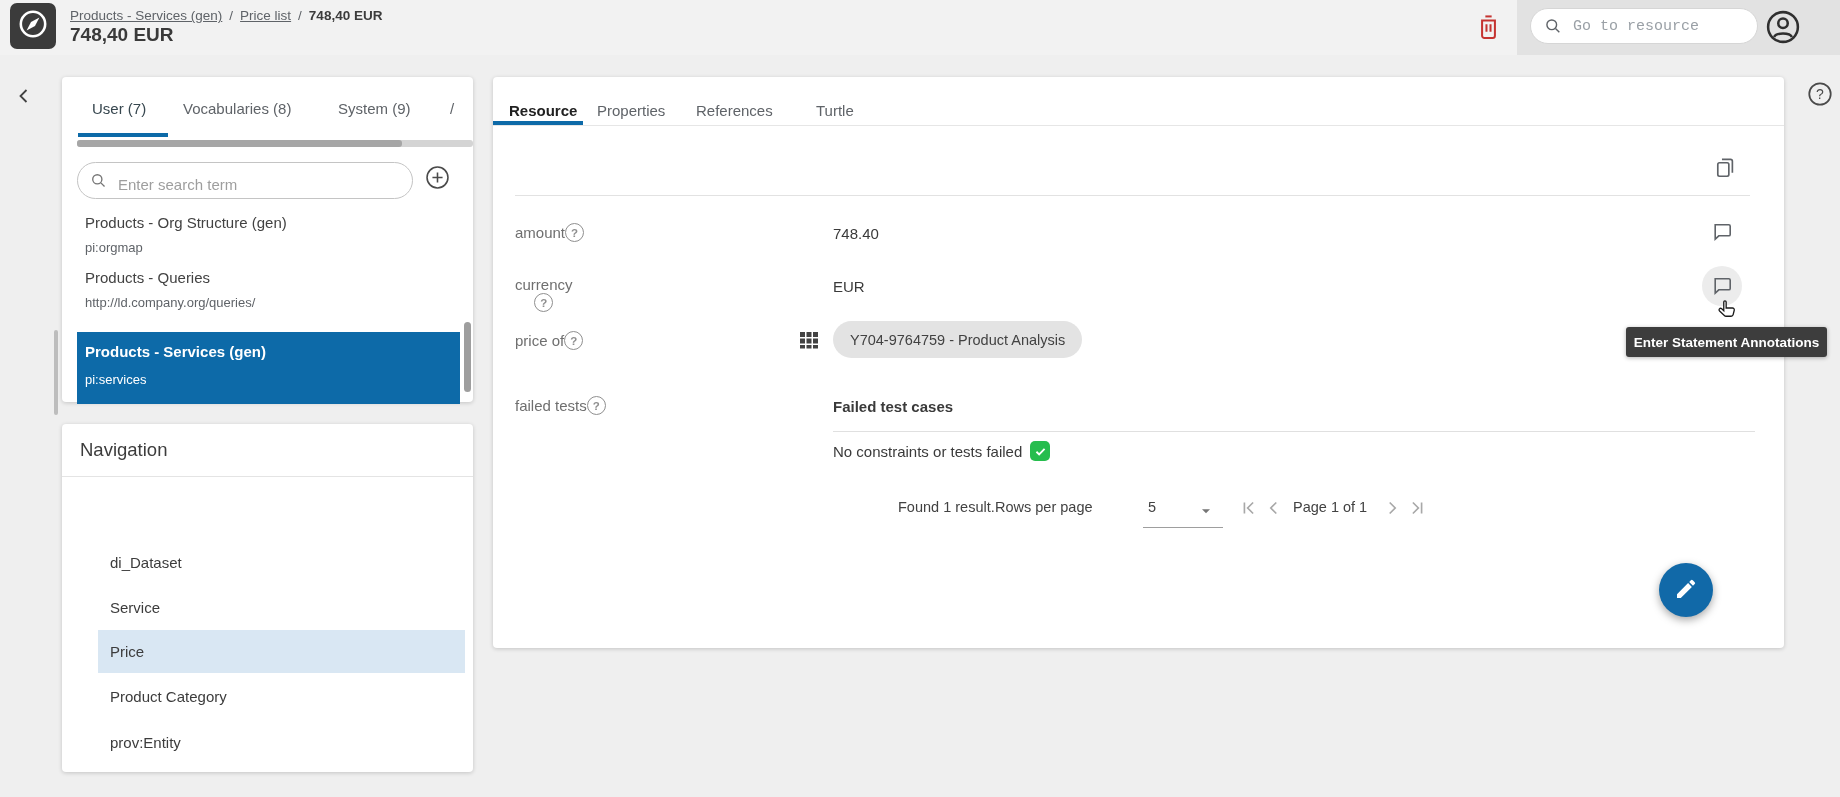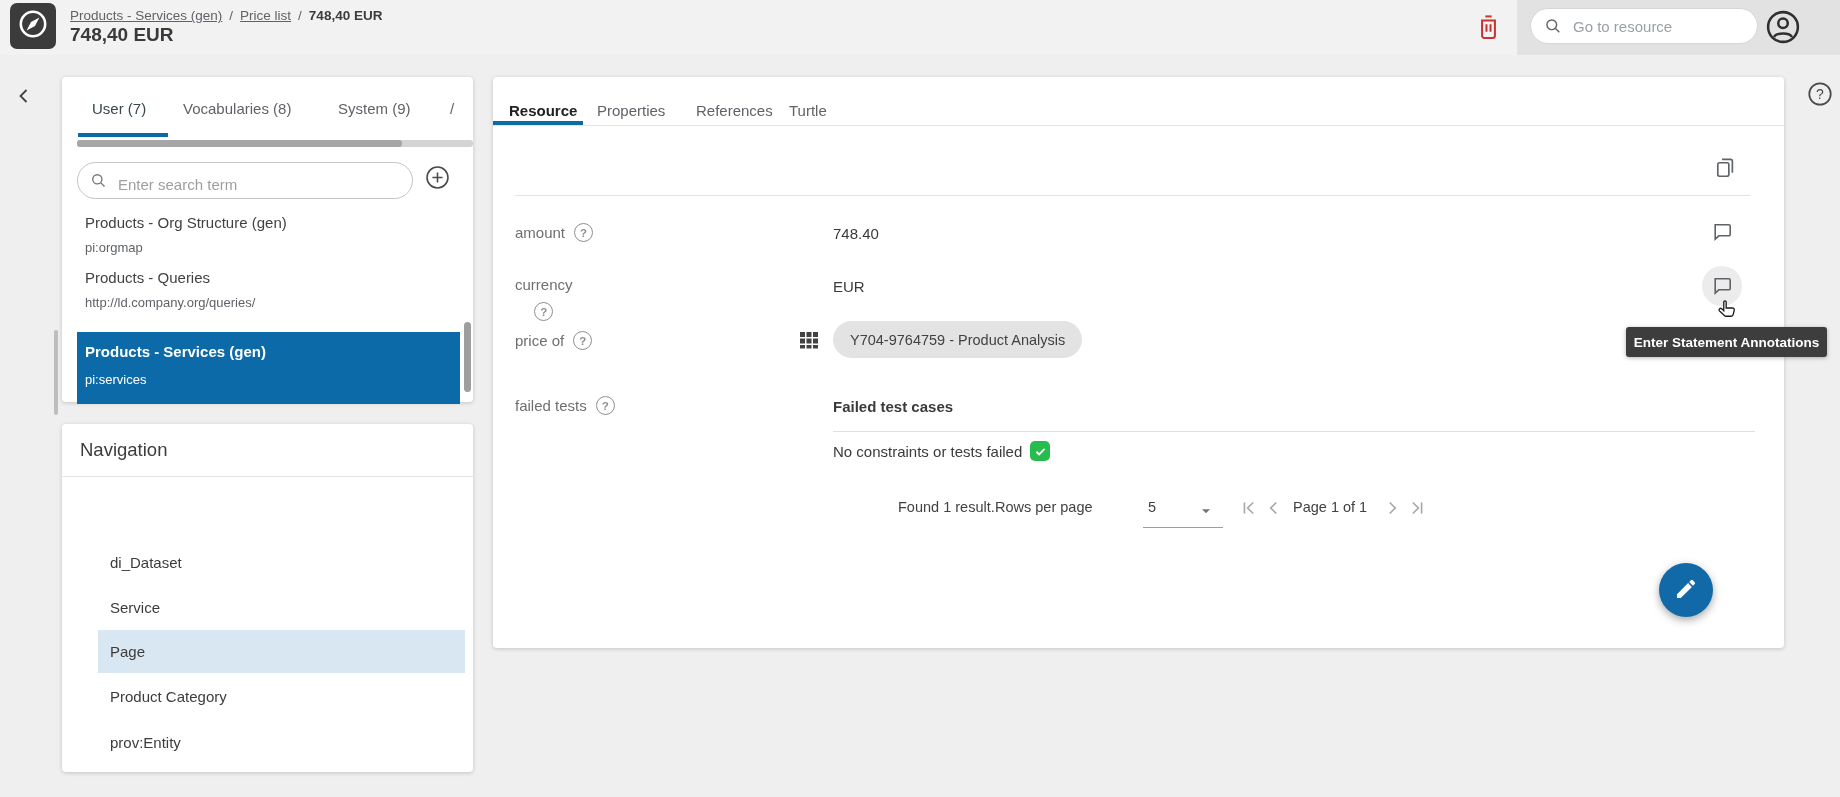--- a/index.html
+++ b/index.html
@@ -14,21 +14,21 @@
   .logo{position:absolute;left:10px;top:3px;width:46px;height:46px;background:#3b3b3b;
         border-radius:7px;display:flex;align-items:center;justify-content:center;}
   .crumbs{position:absolute;left:70px;top:8px;font-size:13.5px;color:#5f6368;white-space:nowrap;}
   .crumb-link{text-decoration:underline;cursor:pointer;color:#5f6368;}
   .crumb-sep{margin:0 7px;color:#5f6368;}
   .crumb-current{color:#3c3c3c;font-weight:bold;}
   .page-title{position:absolute;left:70px;top:24px;font-size:19px;font-weight:bold;color:#3a3a3a;}
   .hsearch{position:absolute;left:1530px;top:8px;width:228px;height:36px;background:#fff;
            border:1px solid #d6d6d6;border-radius:18px;display:flex;align-items:center;padding:0 6px 0 12px;box-sizing:border-box;}
   .hsearch input{border:none;outline:none;flex:1;font-size:15px;color:#3c4043;background:transparent;
-                 font-family:Liberation Sans, sans-serif;}
+                 font-family:Liberation Mono, monospace;}
   .hsearch input::placeholder{color:#9aa0a6;}
   
   .ltab{position:absolute;top:100px;font-size:15px;color:#5f6368;cursor:pointer;white-space:nowrap;}
   .ltab.active{color:#37474f;}
   .tab-underline{position:absolute;height:3.5px;background:#0d6aa8;}
   .tabbar-track{position:absolute;height:7px;background:#d4d4d4;border-radius:3px;}
   .tabbar-thumb{position:absolute;height:7px;background:#a6a6a6;border-radius:3px;}
   .lsearch{position:absolute;left:15px;top:85px;width:336px;height:37px;border:1px solid #c4c4c4;
            border-radius:19px;display:flex;align-items:center;padding:0 10px 0 11px;box-sizing:border-box;background:#fff;}
   .lsearch input{border:none;outline:none;flex:1;font-size:15px;color:#424242;background:transparent;
@@ -49,21 +49,21 @@
   .nav-search input::placeholder{color:#9e9e9e;}
   .nav-item{position:absolute;left:36px;width:367px;height:43px;display:flex;align-items:center;
             padding-left:12px;box-sizing:border-box;font-size:15px;color:#3c3c3c;cursor:pointer;}
   .nav-item.selected{background:#d9e7f3;}
   
   .mtab{position:absolute;top:25px;font-size:15px;color:#5f6368;cursor:pointer;}
   .mtab.active{color:#212121;font-weight:bold;}
   .mtab-underline{position:absolute;left:0;top:44px;width:90px;height:3.5px;background:#0d6aa8;}
   .mtab-div{position:absolute;left:0;top:48px;width:1291px;height:1px;background:#e6e6e6;}
   .content-div{position:absolute;left:22px;top:118px;width:1235px;height:1px;background:#e2e2e2;}
-  .flabel{position:absolute;left:22px;font-size:15px;color:#6f6f6f;display:flex;align-items:center;gap:9px;}
+  .flabel{position:absolute;left:22px;font-size:15px;color:#6f6f6f;display:flex;align-items:center;}
   .fvalue{position:absolute;left:340px;font-size:15px;color:#3a3a3a;}
   .qicon{width:17px;height:17px;border:1.5px solid #8f8f8f;border-radius:50%;color:#8f8f8f;
          font-size:11.5px;font-weight:bold;display:inline-flex;align-items:center;justify-content:center;cursor:pointer;}
   .chip{position:absolute;left:340px;height:37px;background:#e3e3e3;border-radius:18.5px;
         display:flex;align-items:center;padding:0 17px;font-size:14.5px;color:#424242;cursor:pointer;}
   .bubble{position:absolute;left:1217px;width:24px;height:24px;cursor:pointer;}
   .hovercircle{position:absolute;left:1209px;width:40px;height:40px;border-radius:50%;background:#ececec;}
   .tooltip{position:absolute;left:1133px;top:250px;width:201px;height:30px;background:#3d3d3d;border-radius:3px;
            color:#fff;font-size:13.5px;font-weight:bold;display:flex;align-items:center;justify-content:center;
            z-index:20;white-space:nowrap;box-shadow:0 1px 4px rgba(0,0,0,.3);}
@@ -197,35 +197,35 @@
   <div class="card" style="left:62px;top:424px;width:411px;height:348px;">
     <div class="nav-title">Navigation</div>
     <div class="nav-div"></div>
     <div class="nav-item" style="top:117px;">
         <span>di_Dataset</span>
       </div>
     <div class="nav-item" style="top:162px;">
         <span>Service</span>
       </div>
     <div class="nav-item selected" style="top:206px;">
-        <span>Page</span>
+        <span>Price</span>
       </div>
     <div class="nav-item" style="top:251px;">
         <span>Product Category</span>
       </div>
     <div class="nav-item" style="top:297px;">
         <span>prov:Entity</span>
       </div>
   </div>
 
   <div class="card" style="left:493px;top:77px;width:1291px;height:571px;">
     <div class="mtab active" style="left:16px;">Resource</div>
     <div class="mtab" style="left:104px;">Properties</div>
     <div class="mtab" style="left:203px;">References</div>
-    <div class="mtab" style="left:296px;text-align:right;">Turtle</div>
+    <div class="mtab" style="left:323px;text-align:right;">Turtle</div>
     <div class="mtab-div"></div>
     <div class="mtab-underline"></div>
 
     <button class="iconbtn abs" style="left:1220px;top:78px;">
       <span>
         <svg width="25" height="25" viewBox="0 0 24 24">
           <path d="M8.6 4.2 h8.2 a1.8 1.8 0 0 1 1.8 1.8 v11" fill="none" stroke="#5f6368" stroke-width="1.6"></path>
           <rect x="4.6" y="7.4" width="10.6" height="13" rx="1.6" fill="none" stroke="#5f6368" stroke-width="1.6"></rect>
         </svg>
       </span>

